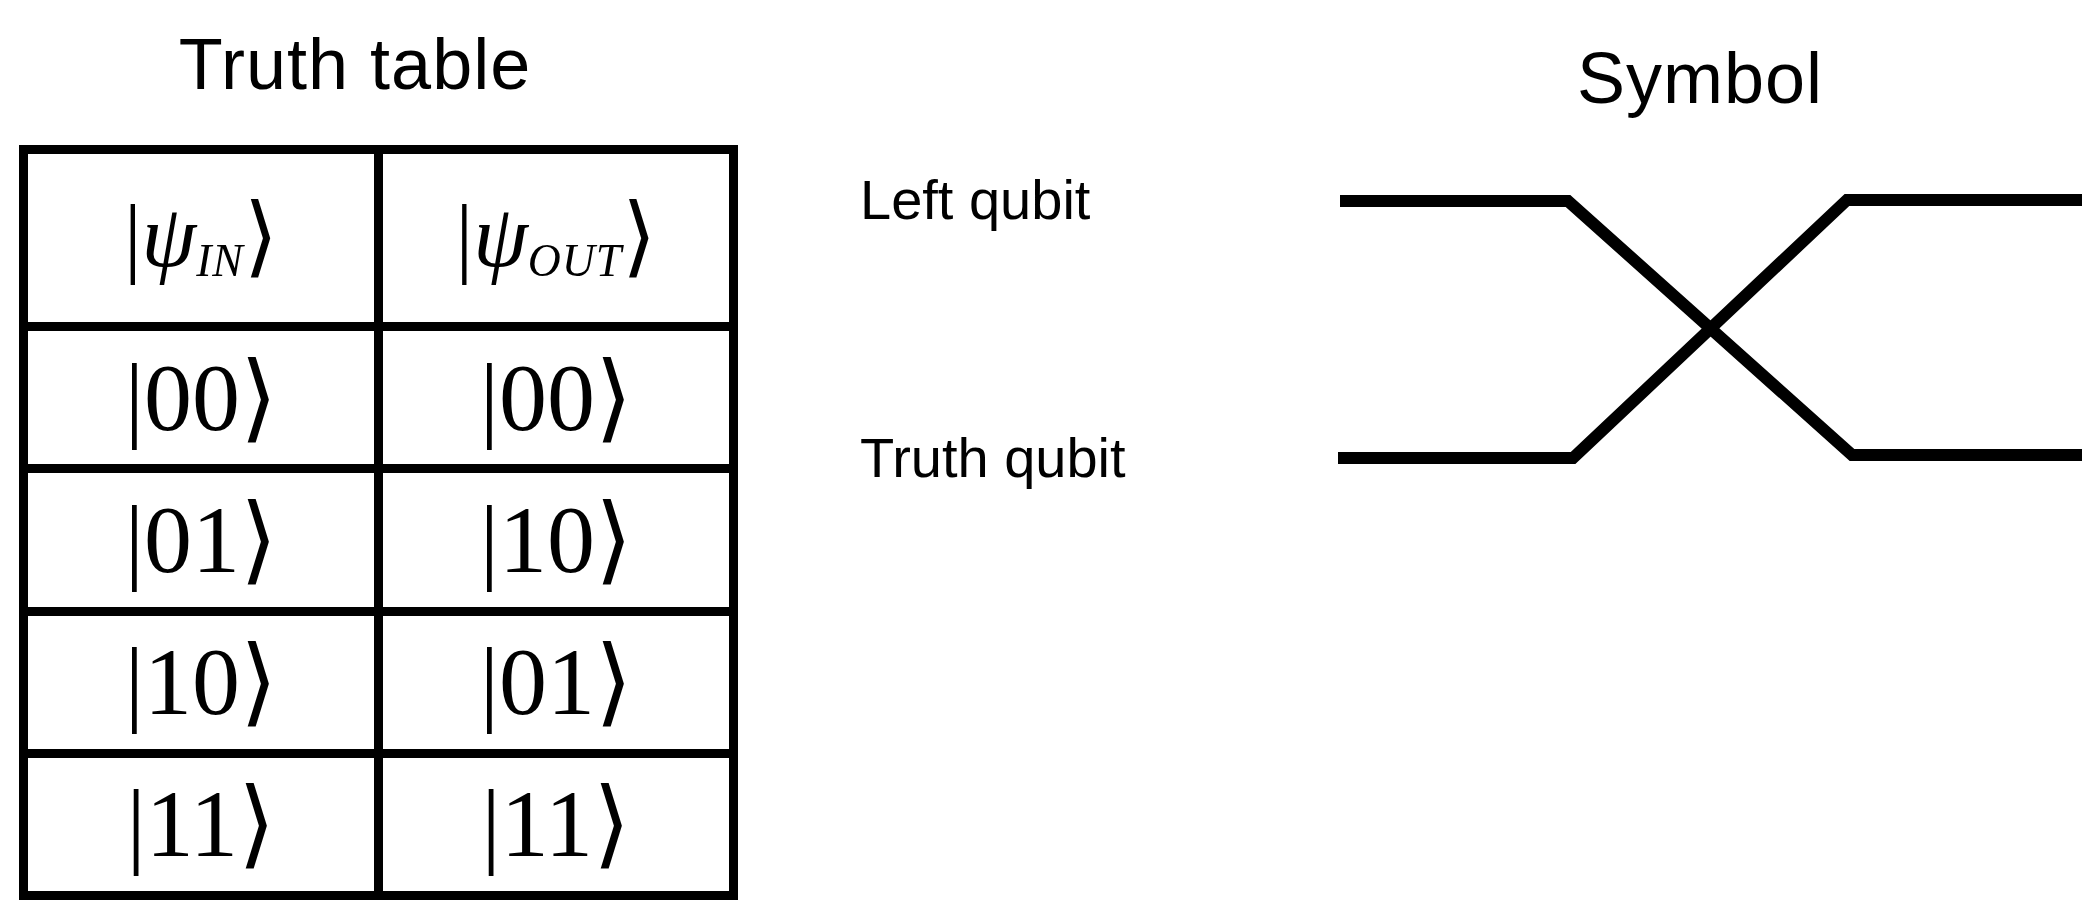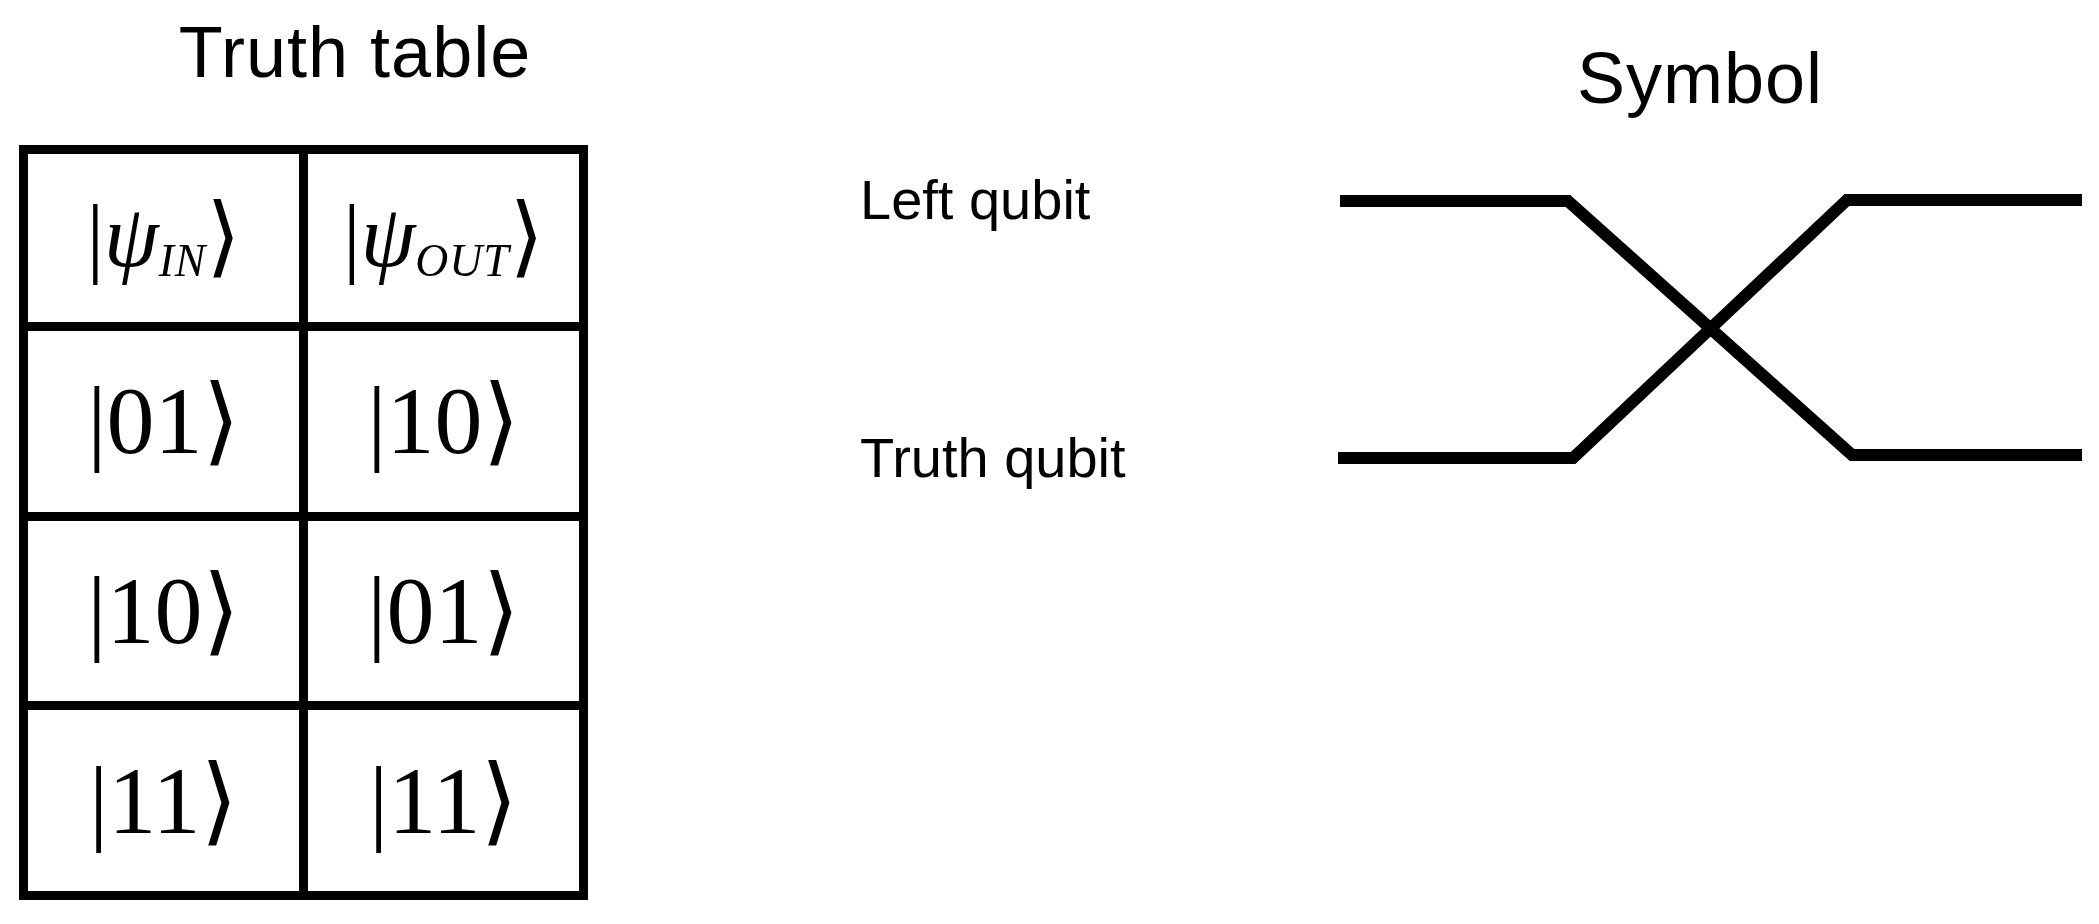--- a/index.html
+++ b/index.html
@@ -19,29 +19,29 @@
 
   
   .section-title {
     position: absolute;
     line-height: 1;
     font-size: 72px;
     letter-spacing: 1px;
     text-align: center;
     white-space: nowrap;
   }
-  #truth-table-title { left: 155px; top: 16px; width: 400px; text-align: center; }
+  #truth-table-title { left: 155px; top: 28px; width: 400px; text-align: center; }
   #symbol-title      { left: 1500px; top: 42px; width: 400px; }
 
   
   table.truth {
     position: absolute;
     left: 19px;
     top: 145px;
-    width: 569px;
+    width: 719px;
     height: 755px;
     border-collapse: collapse;
     table-layout: fixed;
   }
   table.truth td {
     border: 9px solid #000000;
     text-align: center;
     vertical-align: middle;
     padding: 0;
     font-family: "Liberation Serif", "DejaVu Serif", serif;
@@ -100,20 +100,24 @@
     <tbody>
       <tr class="header-row">
         <td>
           <span>|</span><span class="psi">ψ</span><span class="subscript">IN</span><span>⟩</span>
         </td>
         <td>
           <span>|</span><span class="psi">ψ</span><span class="subscript">OUT</span><span>⟩</span>
         </td>
       </tr>
       <tr>
+        <td>|00⟩</td>
+        <td>|00⟩</td>
+      </tr>
+      <tr>
         <td>|01⟩</td>
         <td>|10⟩</td>
       </tr>
       <tr>
         <td>|10⟩</td>
         <td>|01⟩</td>
       </tr>
       <tr>
         <td>|11⟩</td>
         <td>|11⟩</td>

